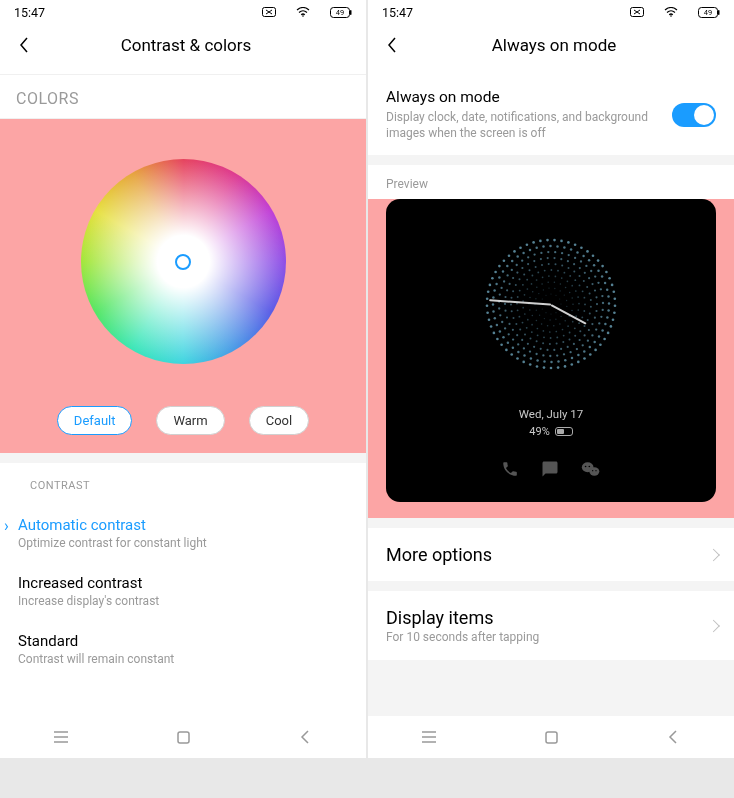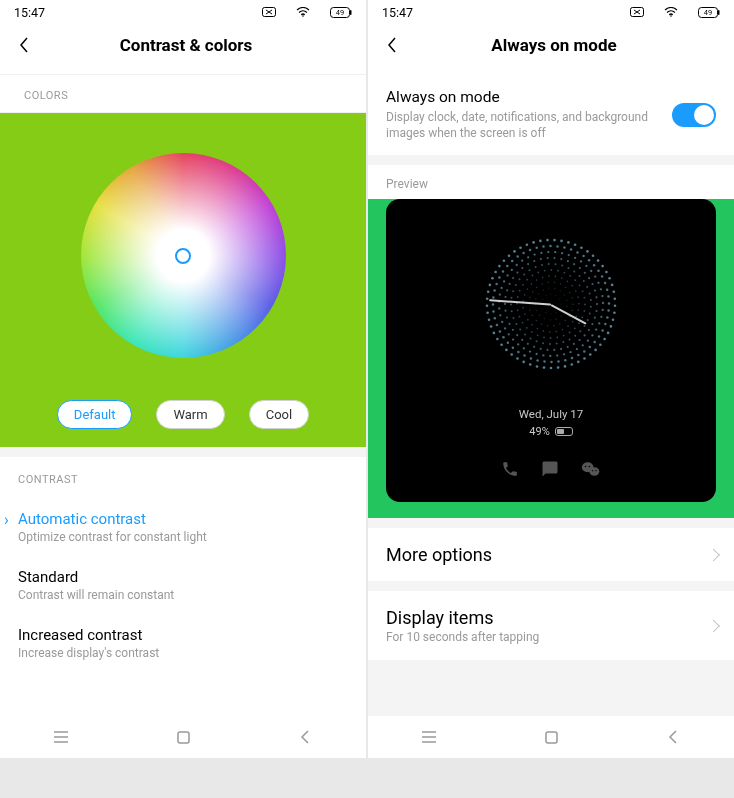--- a/index.html
+++ b/index.html
@@ -44,38 +44,38 @@
       align-items: center;
       justify-content: center;
       cursor: pointer;
     }
     .page-title {
       position: absolute;
       left: 6px; right: 0;
       text-align: center;
       font-size: 17px;
       color: #000;
-      font-weight: 700;
+      font-weight: 400;
       pointer-events: none;
     }
     .section-label {
-      padding: 14px 24px 10px;
-      font-size: 11px;
+      padding: 14px 16px 10px;
+      font-size: 16px;
       color: #9a9a9a;
       background: #fff;
       border-top: 1px solid #f0f0f0;
       border-bottom: 1px solid #f0f0f0;
       letter-spacing: 0.5px;
     }
     .color-picker-area {
       display: flex;
       flex-direction: column;
       align-items: center;
       padding: 40px 0 18px;
-      background: #84cc16;
+      background: #fca5a5;
     }
     .color-wheel {
       width: 205px;
       height: 205px;
       border-radius: 50%;
       position: relative;
       background: conic-gradient(
         #e64560 0deg, #de3c90 30deg, #c040d6 60deg, #8f50e6 90deg,
         #5b5ee6 120deg, #4a9be6 150deg, #40d5e0 180deg, #3ce6b8 210deg,
         #55e666 240deg, #a3e63c 270deg, #e6e040 300deg, #e6a540 330deg, #e64560 360deg
@@ -117,20 +117,21 @@
       border-color: #1a9cff;
       color: #1a9cff;
     }
     .divider-gap { height: 10px; background: #f4f4f4; }
     .contrast-label {
       padding: 16px 18px 12px;
       font-size: 11px;
       color: #9a9a9a;
       background: #fff;
       letter-spacing: 0.5px;
+      margin-left: 12px;
     }
     .list-item {
       padding: 12px 18px;
       background: #fff;
       cursor: pointer;
       position: relative;
     }
     .list-item.selected .li-title { color: #1a9cff; }
     .list-item.selected::before {
       content: "›";
@@ -284,26 +285,26 @@
       <div class="preset-btn">Cool</div>
     </div>
   </div>
   <div class="divider-gap"></div>
   <div class="contrast-label">CONTRAST</div>
   <div class="list-item selected">
     <div class="li-title">Automatic contrast</div>
     <div class="li-sub">Optimize contrast for constant light</div>
   </div>
   <div class="list-item">
+    <div class="li-title">Increased contrast</div>
+    <div class="li-sub">Increase display's contrast</div>
+  </div>
+  <div class="list-item">
     <div class="li-title">Standard</div>
     <div class="li-sub">Contrast will remain constant</div>
-  </div>
-  <div class="list-item">
-    <div class="li-title">Increased contrast</div>
-    <div class="li-sub">Increase display's contrast</div>
   </div>
   <div class="nav-bar">
     <div class="nav-btn">
         <svg width="16" height="12" viewBox="0 0 16 12">
           <path d="M1 1 H15 M1 6 H15 M1 11 H15" stroke="#999" stroke-width="1.5"></path>
         </svg>
       </div>
     <div class="nav-btn">
         <svg width="13" height="13" viewBox="0 0 13 13">
           <rect x="1" y="1" width="11" height="11" rx="2" fill="none" stroke="#999" stroke-width="1.5"></rect>
@@ -349,21 +350,21 @@
     <div class="setting-text">
       <div class="setting-title">Always on mode</div>
       <div class="setting-desc">Display clock, date, notifications, and background images when the screen is off</div>
     </div>
     <div class="toggle"></div>
   </div>
 
   <div class="divider-gap"></div>
 
   <div class="preview-label">Preview</div>
-  <div style="background:#22c55e;">
+  <div style="background:#fca5a5;">
     <div class="preview-box">
       <div class="clock-spiral">
         <svg width="150" height="150" viewBox="0 0 150 150">
           <g fill="#6b8a9a">
 
             <g id="rings">
                 <circle cx="85.0" cy="75.0" r="0.60" fill="rgb(60,100,120)" opacity="0.35"></circle>
                 <circle cx="83.7" cy="80.0" r="0.60" fill="rgb(60,100,120)" opacity="0.35"></circle>
                 <circle cx="80.0" cy="83.7" r="0.60" fill="rgb(60,100,120)" opacity="0.35"></circle>
                 <circle cx="75.0" cy="85.0" r="0.60" fill="rgb(60,100,120)" opacity="0.35"></circle>

